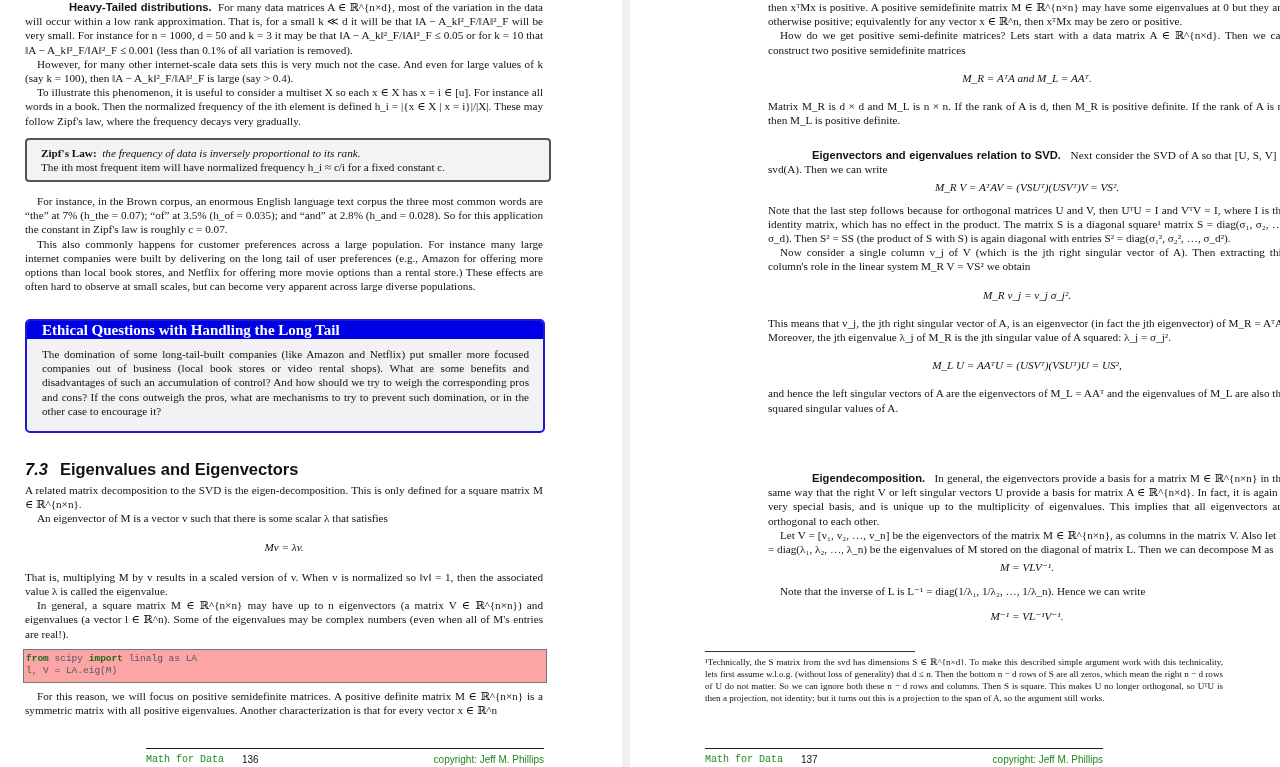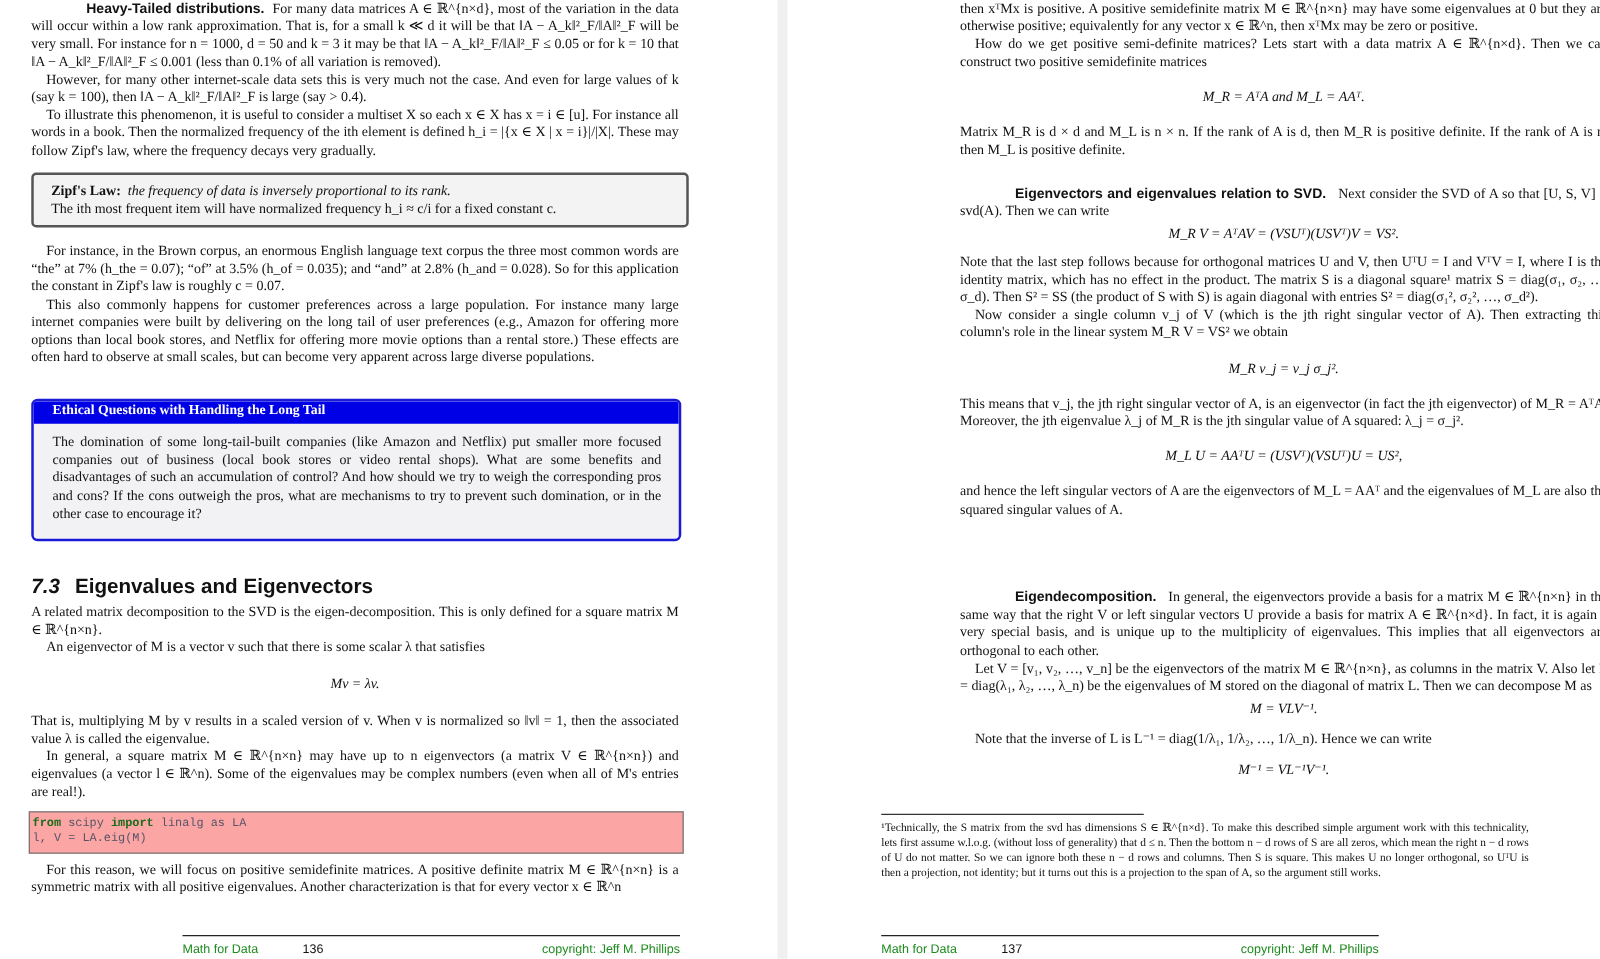--- a/index.html
+++ b/index.html
@@ -26,42 +26,42 @@
       position: absolute; left: 25px; width: 500px; top: 138px; height: 34px;
       border: 2px solid #555; border-radius: 4px; background: #f3f3f3;
       padding: 6px 8px 0 14px; font-size: 11.2px; line-height: 14px;
     }
     .ethics {
       position: absolute; left: 25px; top: 319px; width: 516px; height: 110px;
       border: 2px solid #1a1ad6; border-radius: 5px; background: #f2f2f4;
       overflow: hidden;
     }
     .ethics-head {
-      background: #0000e6; color: #fff; font-weight: bold; font-size: 11px;
+      background: #0000e6; color: #fff; font-weight: bold; font-size: 15px;
       padding: 1px 0 2px 15px; height: 15px;
     }
     .ethics-body { padding: 8px 14px 0 15px; font-size: 11.2px; line-height: 14.2px; text-align: justify; }
     .sec-title {
       position: absolute; left: 25px; top: 460px;
       font-family: "Liberation Sans", "DejaVu Sans", sans-serif; font-weight: bold; font-size: 16.5px;
     }
     .sec-title .num { margin-right: 12px; font-style: italic; }
     .code {
       position: absolute; left: 23px; top: 649px; width: 520px; height: 29px;
       border: 1px solid #777; background: #fca5a5;
       font-family: "Liberation Mono", "DejaVu Sans Mono", monospace; font-size: 9.5px; line-height: 12px;
       padding: 3px 0 0 2px; color: #556;
     }
     .code .kw { color: #1a6b1a; font-weight: bold; }
     .footer {
       position: absolute; top: 748px; height: 20px; width: 398px;
       border-top: 1px solid #222;
       font-family: "Liberation Sans", "DejaVu Sans", sans-serif; font-size: 10px;
     }
-    .footer .book { position: absolute; left: 0; top: 5px; color: #1f8a1f; }
+    .footer .book { position: absolute; left: 0; top: 5px; color: #1f8a1f; font-family: Liberation Mono, monospace; }
     .footer .pg { position: absolute; left: 96px; top: 5px; color: #111; }
     .footer .copy { position: absolute; right: 0; top: 5px; color: #1f8a1f; }
     .fn-rule { position: absolute; left: 75px; top: 651px; width: 210px; border-top: 1px solid #333; }
     .footnote { position: absolute; left: 75px; top: 656px; width: 518px; font-size: 9.1px; line-height: 12px; text-align: justify; }
   </style>
 </head>
 <body>
 
 <div class="page page-left">
   <div class="col" style="top:0px;">

